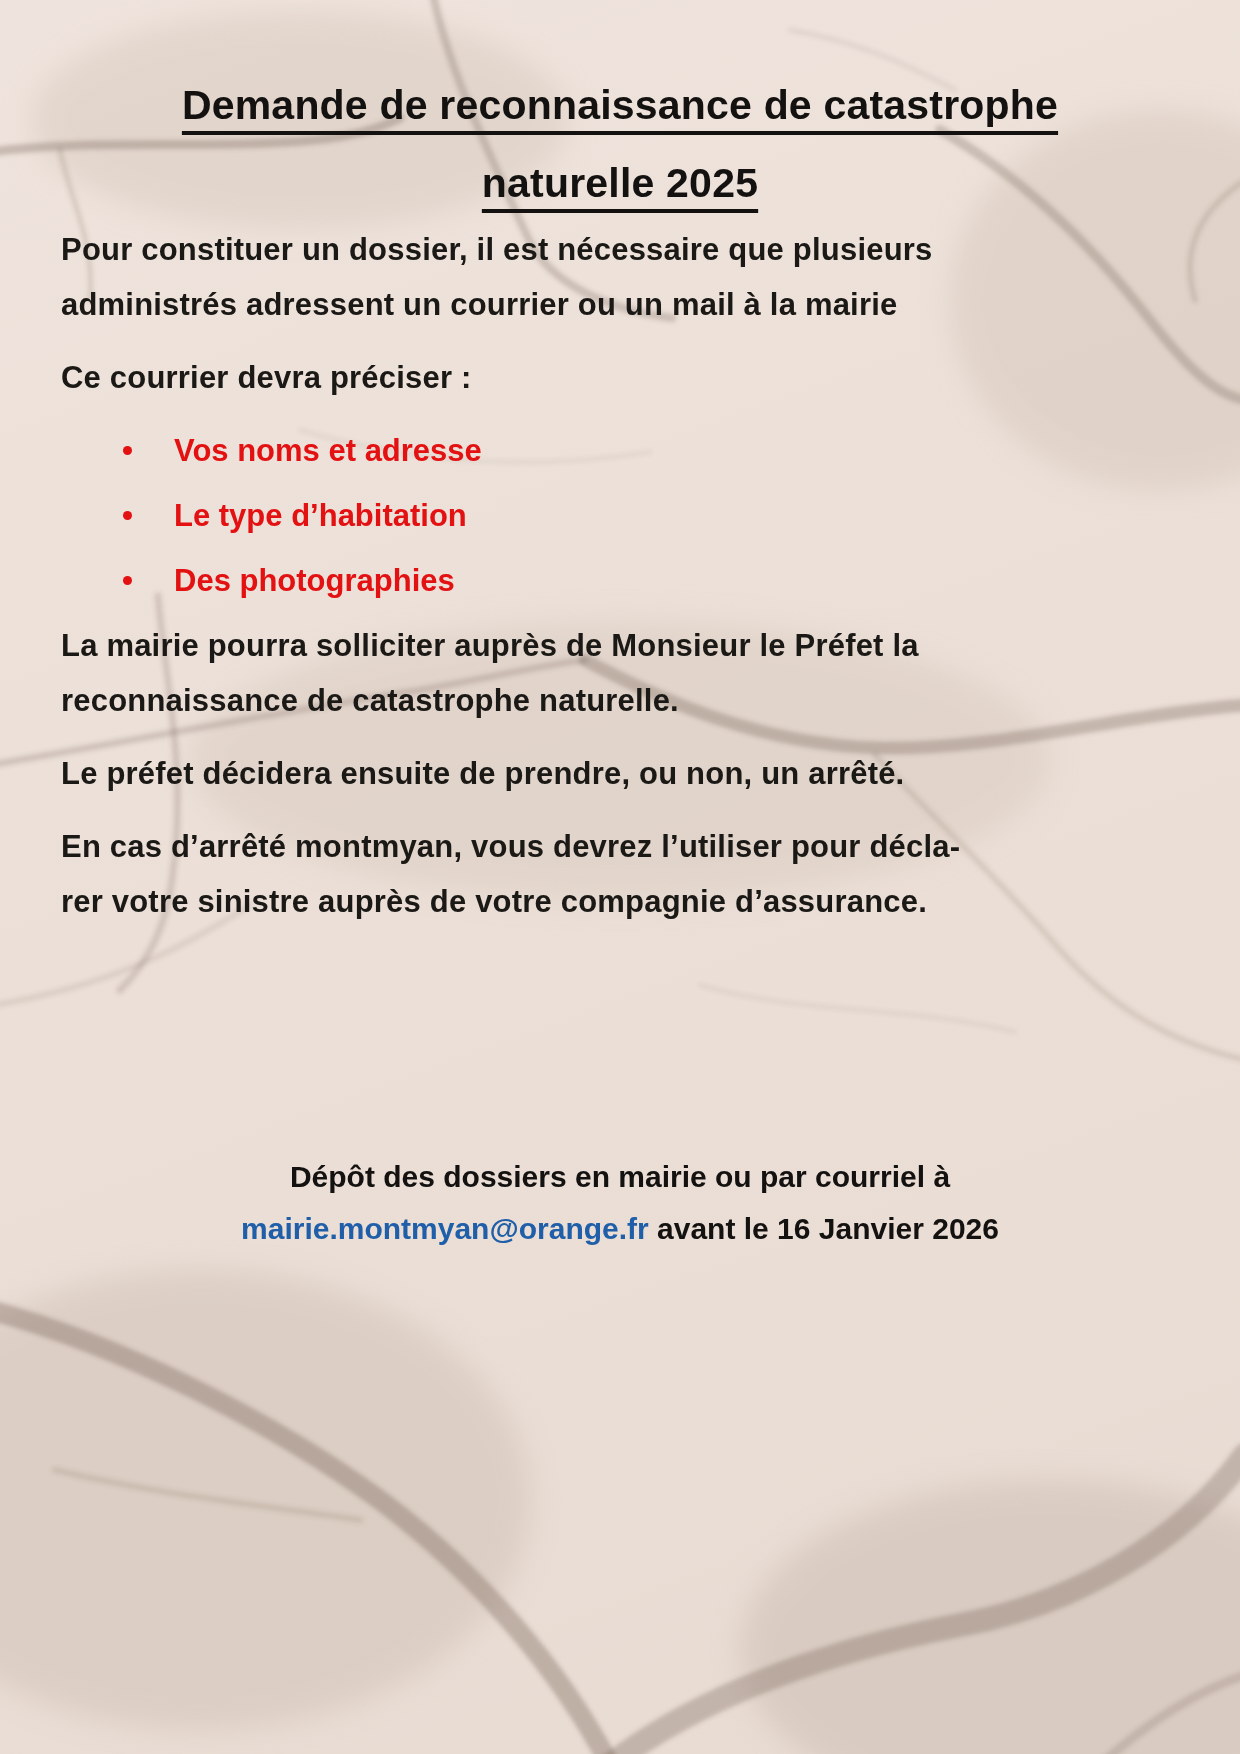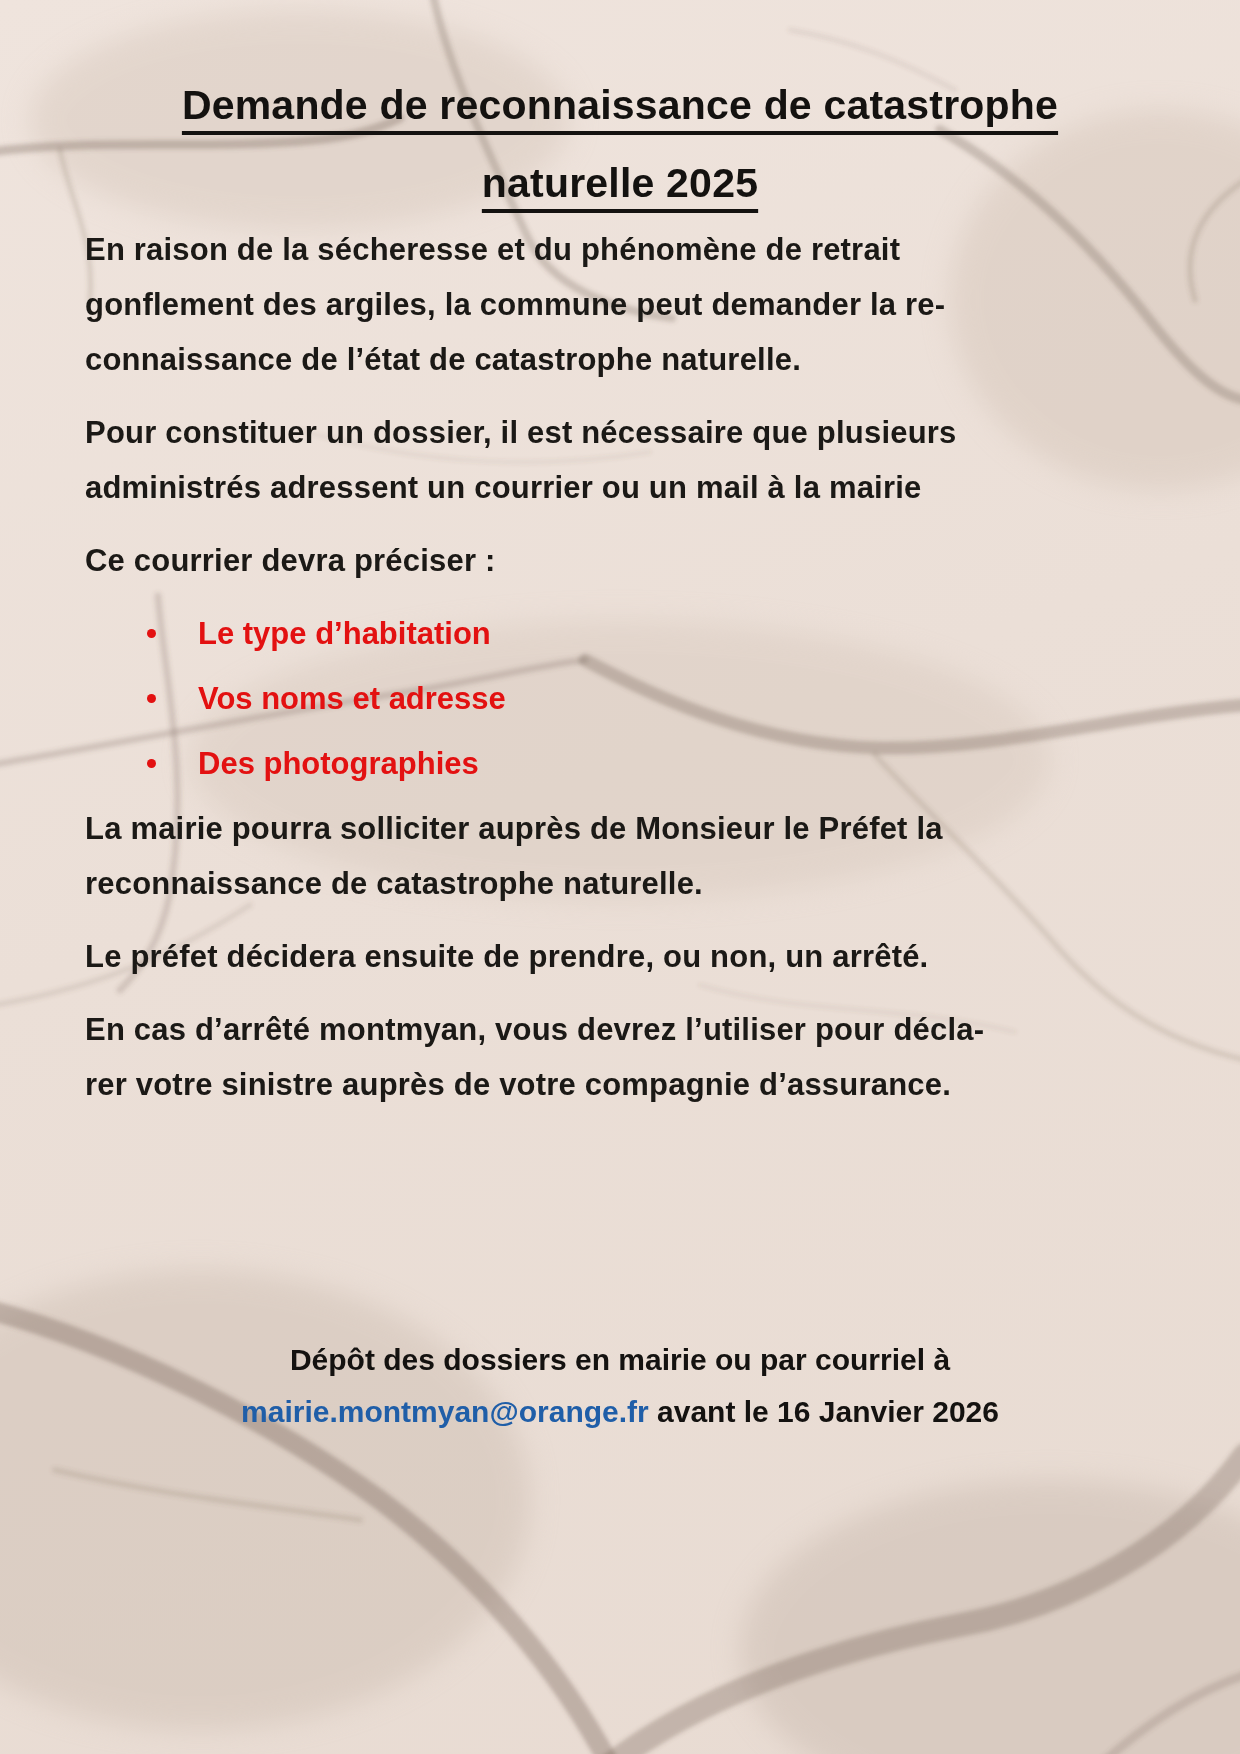--- a/index.html
+++ b/index.html
@@ -12,21 +12,21 @@
     position: relative;
     width: 1240px; height: 1754px;
     background: linear-gradient(160deg, #efe4dd 0%, #ebdfd7 45%, #e8dbd2 100%);
     overflow: hidden;
   }
   .bg-svg { position: absolute; inset: 0; width: 100%; height: 100%; }
   .content {
     position: relative;
     color: #1b1916;
     font-weight: bold;
-    padding: 0 85px;
+    padding: 0 61px;
   }
   .title {
     font-size: 41px;
     line-height: 78px;
     text-align: center;
     margin: 66px -20px 0 -20px;
     color: #141210;
     letter-spacing: 0.2px;
   }
   .title .title-line {
@@ -124,43 +124,38 @@
     </g>
   </svg>
 
   <div class="content">
 
     <h1 class="title">
       <span class="title-line"><span>Demande de reconnaissance de catastrophe</span></span>
       <span class="title-line"><span>naturelle 2025</span></span>
     </h1>
 
-    <p class="para p-intro">
-      <span class="line">En raison de la sécheresse et du phénomène de retrait</span>
-      <span class="line">gonflement des argiles, la commune peut demander la re-</span>
-      <span class="line">connaissance de l’état de catastrophe naturelle.</span>
-    </p>
 
     <p class="para">
       <span class="line">Pour constituer un dossier, il est nécessaire que plusieurs</span>
       <span class="line">administrés adressent un courrier ou un mail à la mairie</span>
     </p>
 
     <p class="para">
       <span class="line">Ce courrier devra préciser :</span>
     </p>
 
     <ul class="bullets">
       <li>
         <span class="dot"></span>
-        <span>Le type d’habitation</span>
+        <span>Vos noms et adresse</span>
       </li>
       <li>
         <span class="dot"></span>
-        <span>Vos noms et adresse</span>
+        <span>Le type d’habitation</span>
       </li>
       <li>
         <span class="dot"></span>
         <span>Des photographies</span>
       </li>
     </ul>
 
     <p class="para p-mairie">
       <span class="line">La mairie pourra solliciter auprès de Monsieur le Préfet la</span>
       <span class="line">reconnaissance de catastrophe naturelle.</span>

